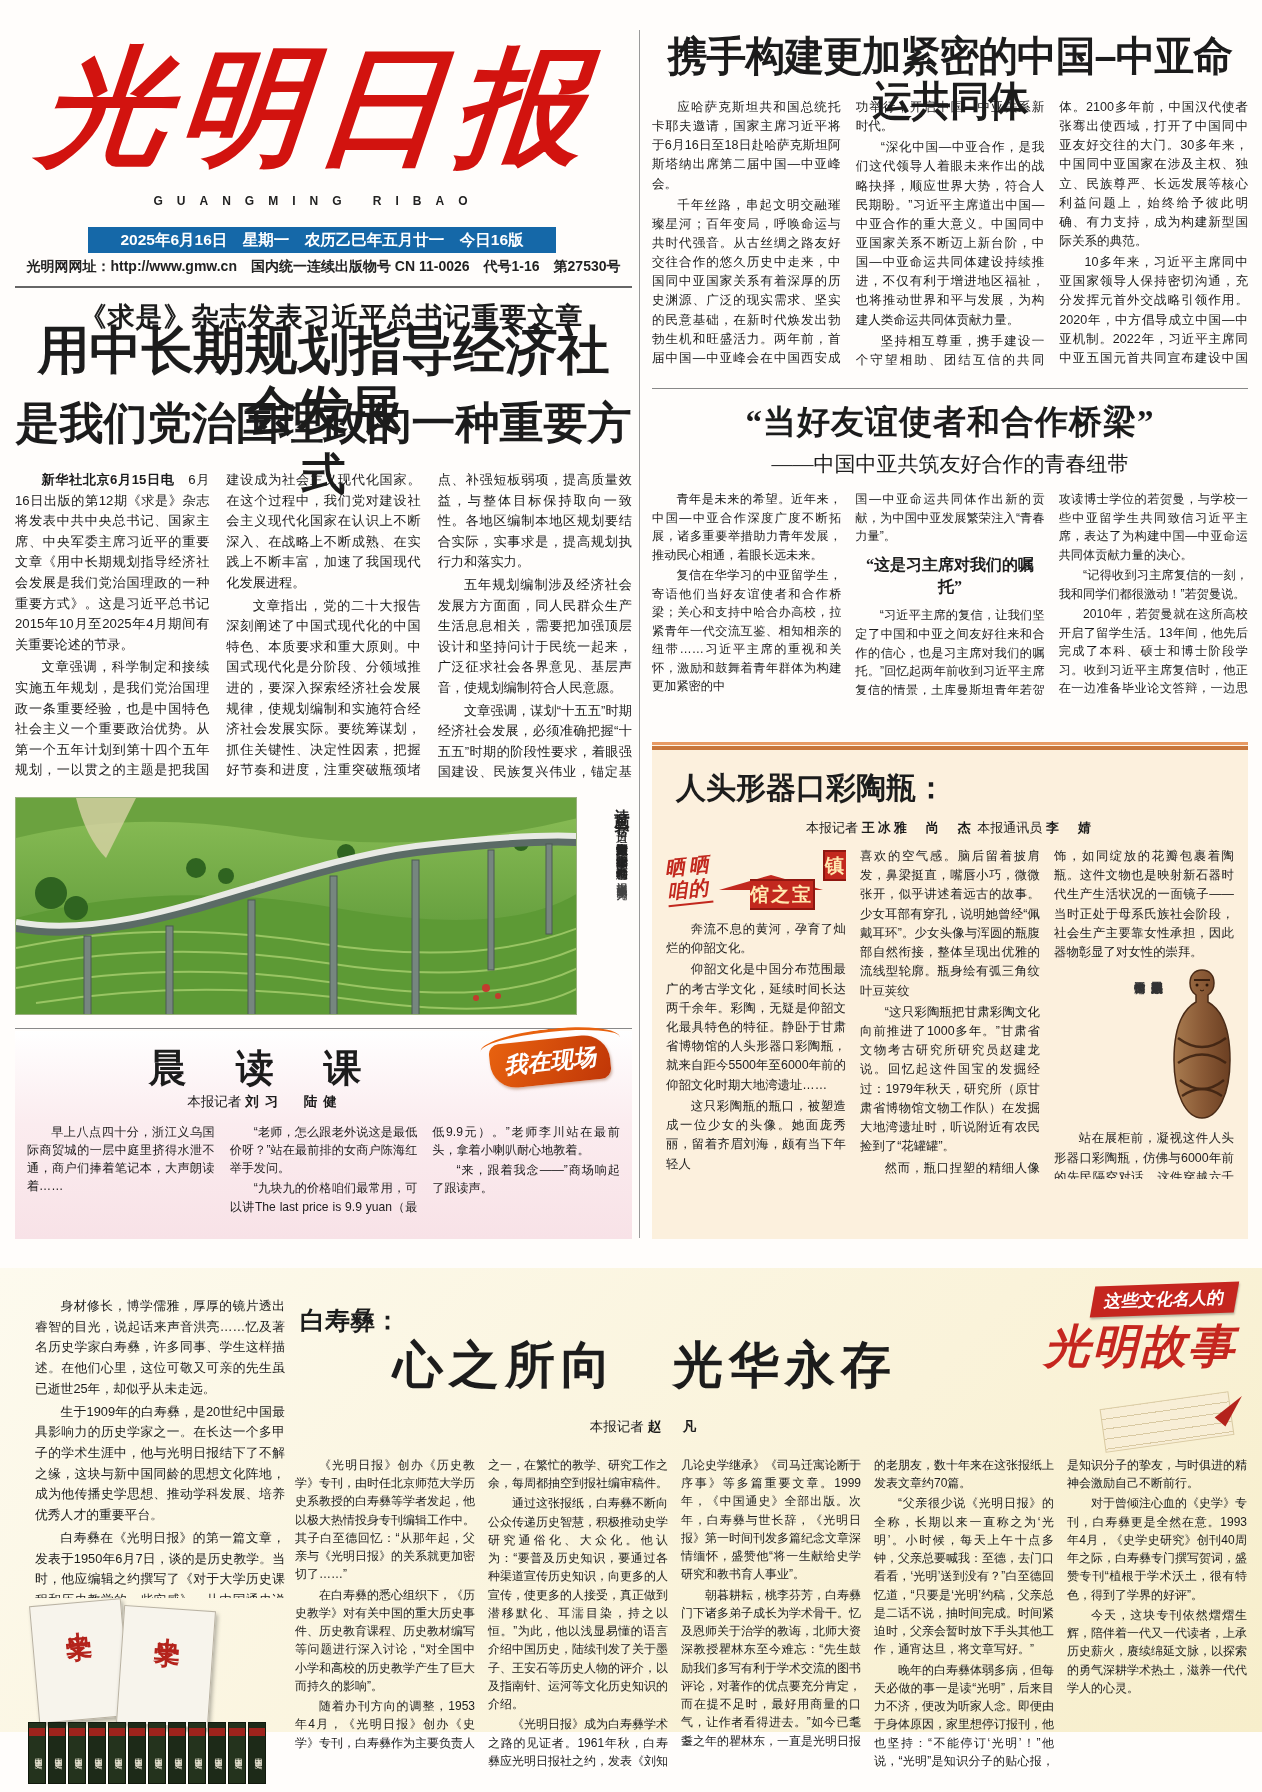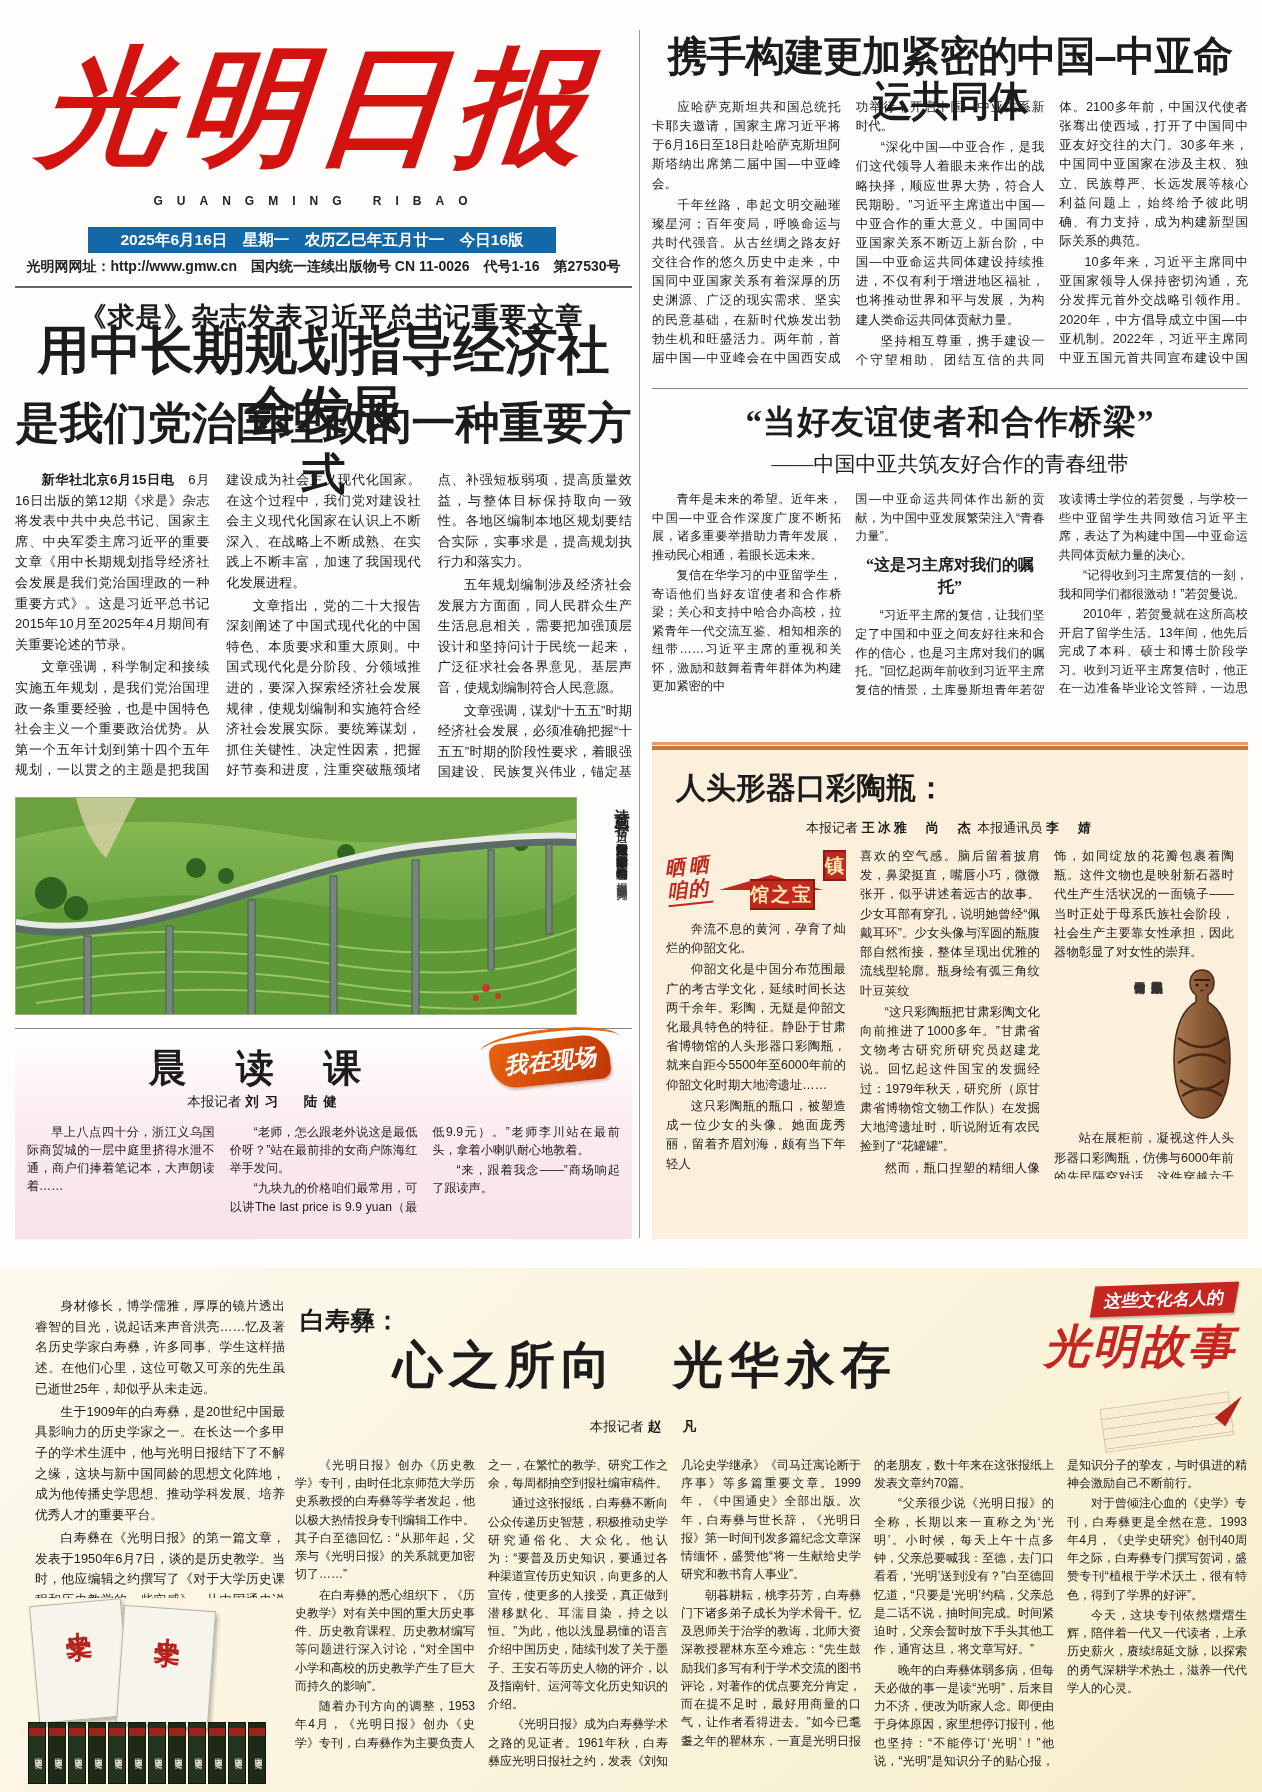--- a/index.html
+++ b/index.html
@@ -81,21 +81,21 @@
         transform:rotate(-6deg);letter-spacing:1px;border-bottom:2px solid #c2281e;padding-bottom:2px;}
   .plaque-wrap{text-align:center;}
   .roof{width:0;height:0;margin:0 auto;border-left:52px solid transparent;border-right:52px solid transparent;
         border-bottom:15px solid #c2281e;}
   .plaque{width:100px;margin:0 auto;background:#c2281e;color:#ffe9b0;font-weight:800;font-size:19px;
           text-align:center;padding:3px 0;border:2px solid #8e1710;letter-spacing:2px;}
   .vase-fig{display:flex;justify-content:flex-end;align-items:flex-end;gap:5px;margin:6px 0;}
   .vase-caps{writing-mode:vertical-rl;font-size:11.5px;line-height:1.5;height:150px;color:#333;}
   .vase-caps .vc1{font-weight:700;}
   
-  .feature{left:0;top:1268px;width:1262px;height:524px;
+  .feature{left:0;top:1268px;width:1262px;height:464px;
            background:linear-gradient(135deg,#fdfaee 0%,#faf3da 60%,#f7eecb 100%);}
   .f-intro{position:absolute;left:35px;top:28px;width:250px;height:302px;font-size:12.8px;line-height:1.62;overflow:hidden;}
   .f-kicker{position:absolute;left:300px;top:36px;font-size:25px;font-weight:800;}
   .f-headline{position:absolute;left:300px;top:64px;width:690px;text-align:center;
               font-family:"Liberation Serif",serif;font-size:50px;font-weight:800;letter-spacing:6px;}
   .f-byline{position:absolute;left:300px;top:150px;width:690px;text-align:center;font-size:13.5px;}
   .f-byline .names{font-weight:800;font-family:"Liberation Serif",serif;letter-spacing:4px;}
   .f-badge{position:absolute;right:26px;top:16px;width:232px;height:150px;text-align:right;}
   .f-ribbon{display:inline-block;background:#c5261f;color:#fff;font-weight:700;font-size:17px;
             padding:4px 12px;transform:skewX(-12deg) rotate(-2deg);box-shadow:1px 2px 2px rgba(0,0,0,.25);}

